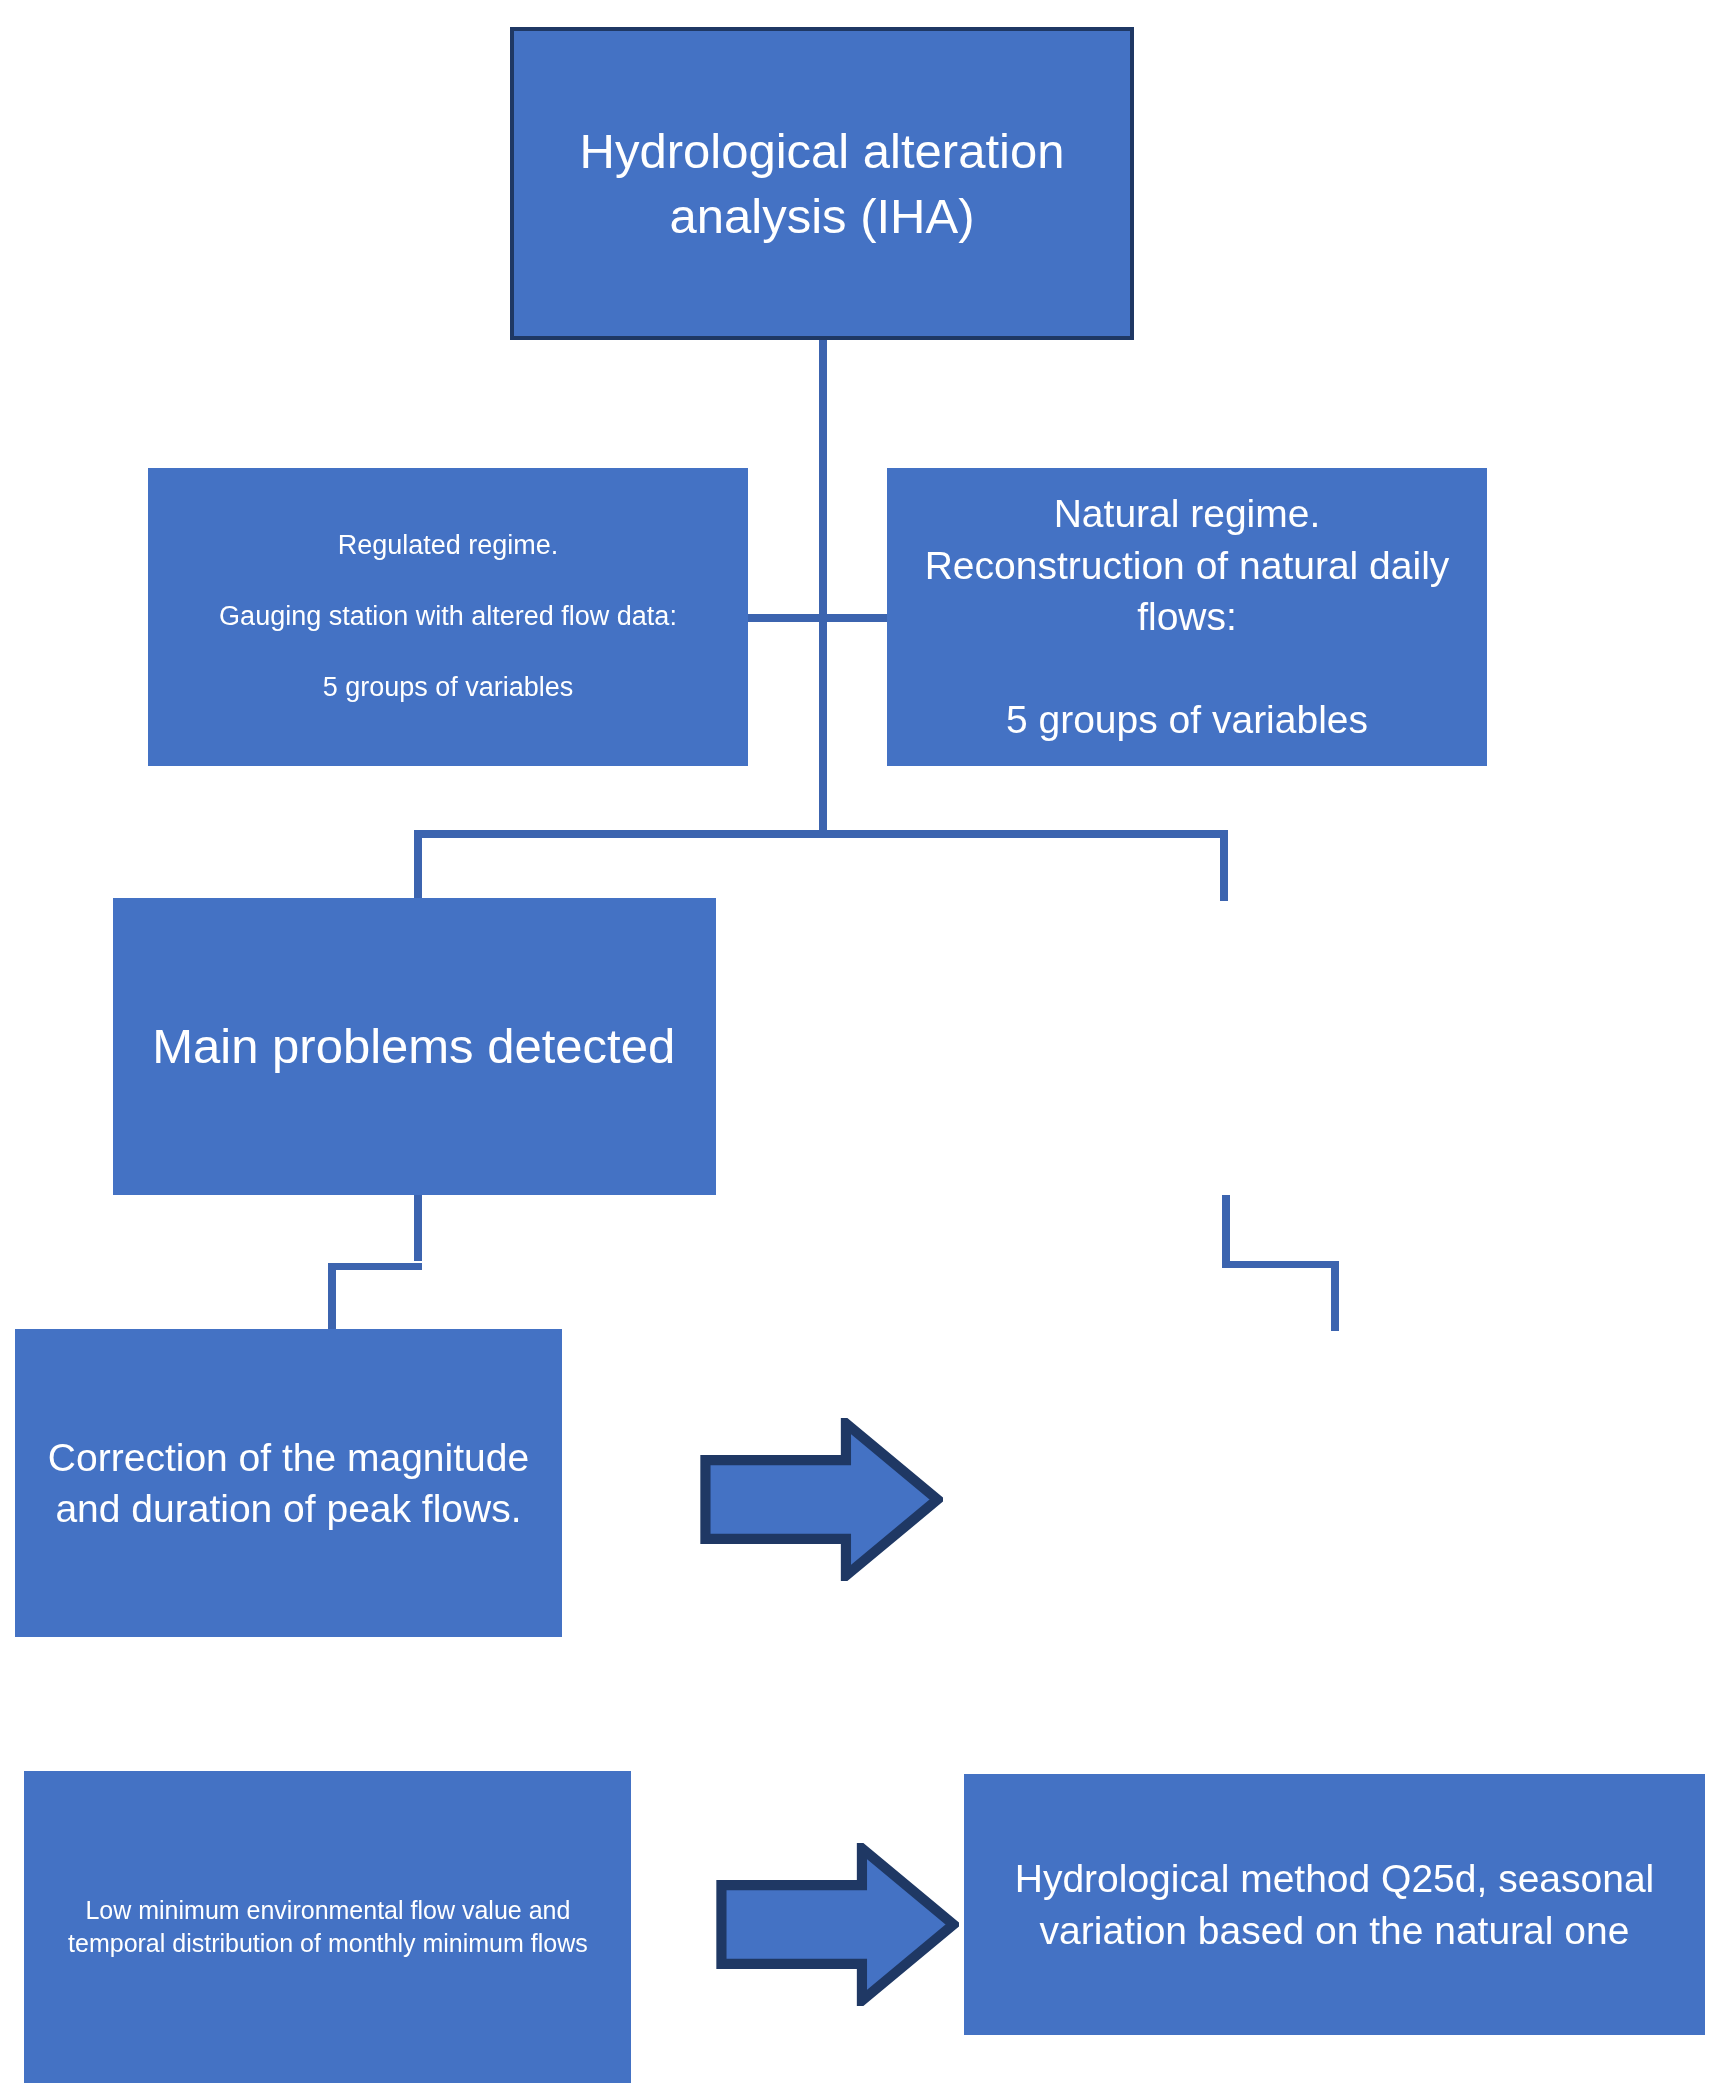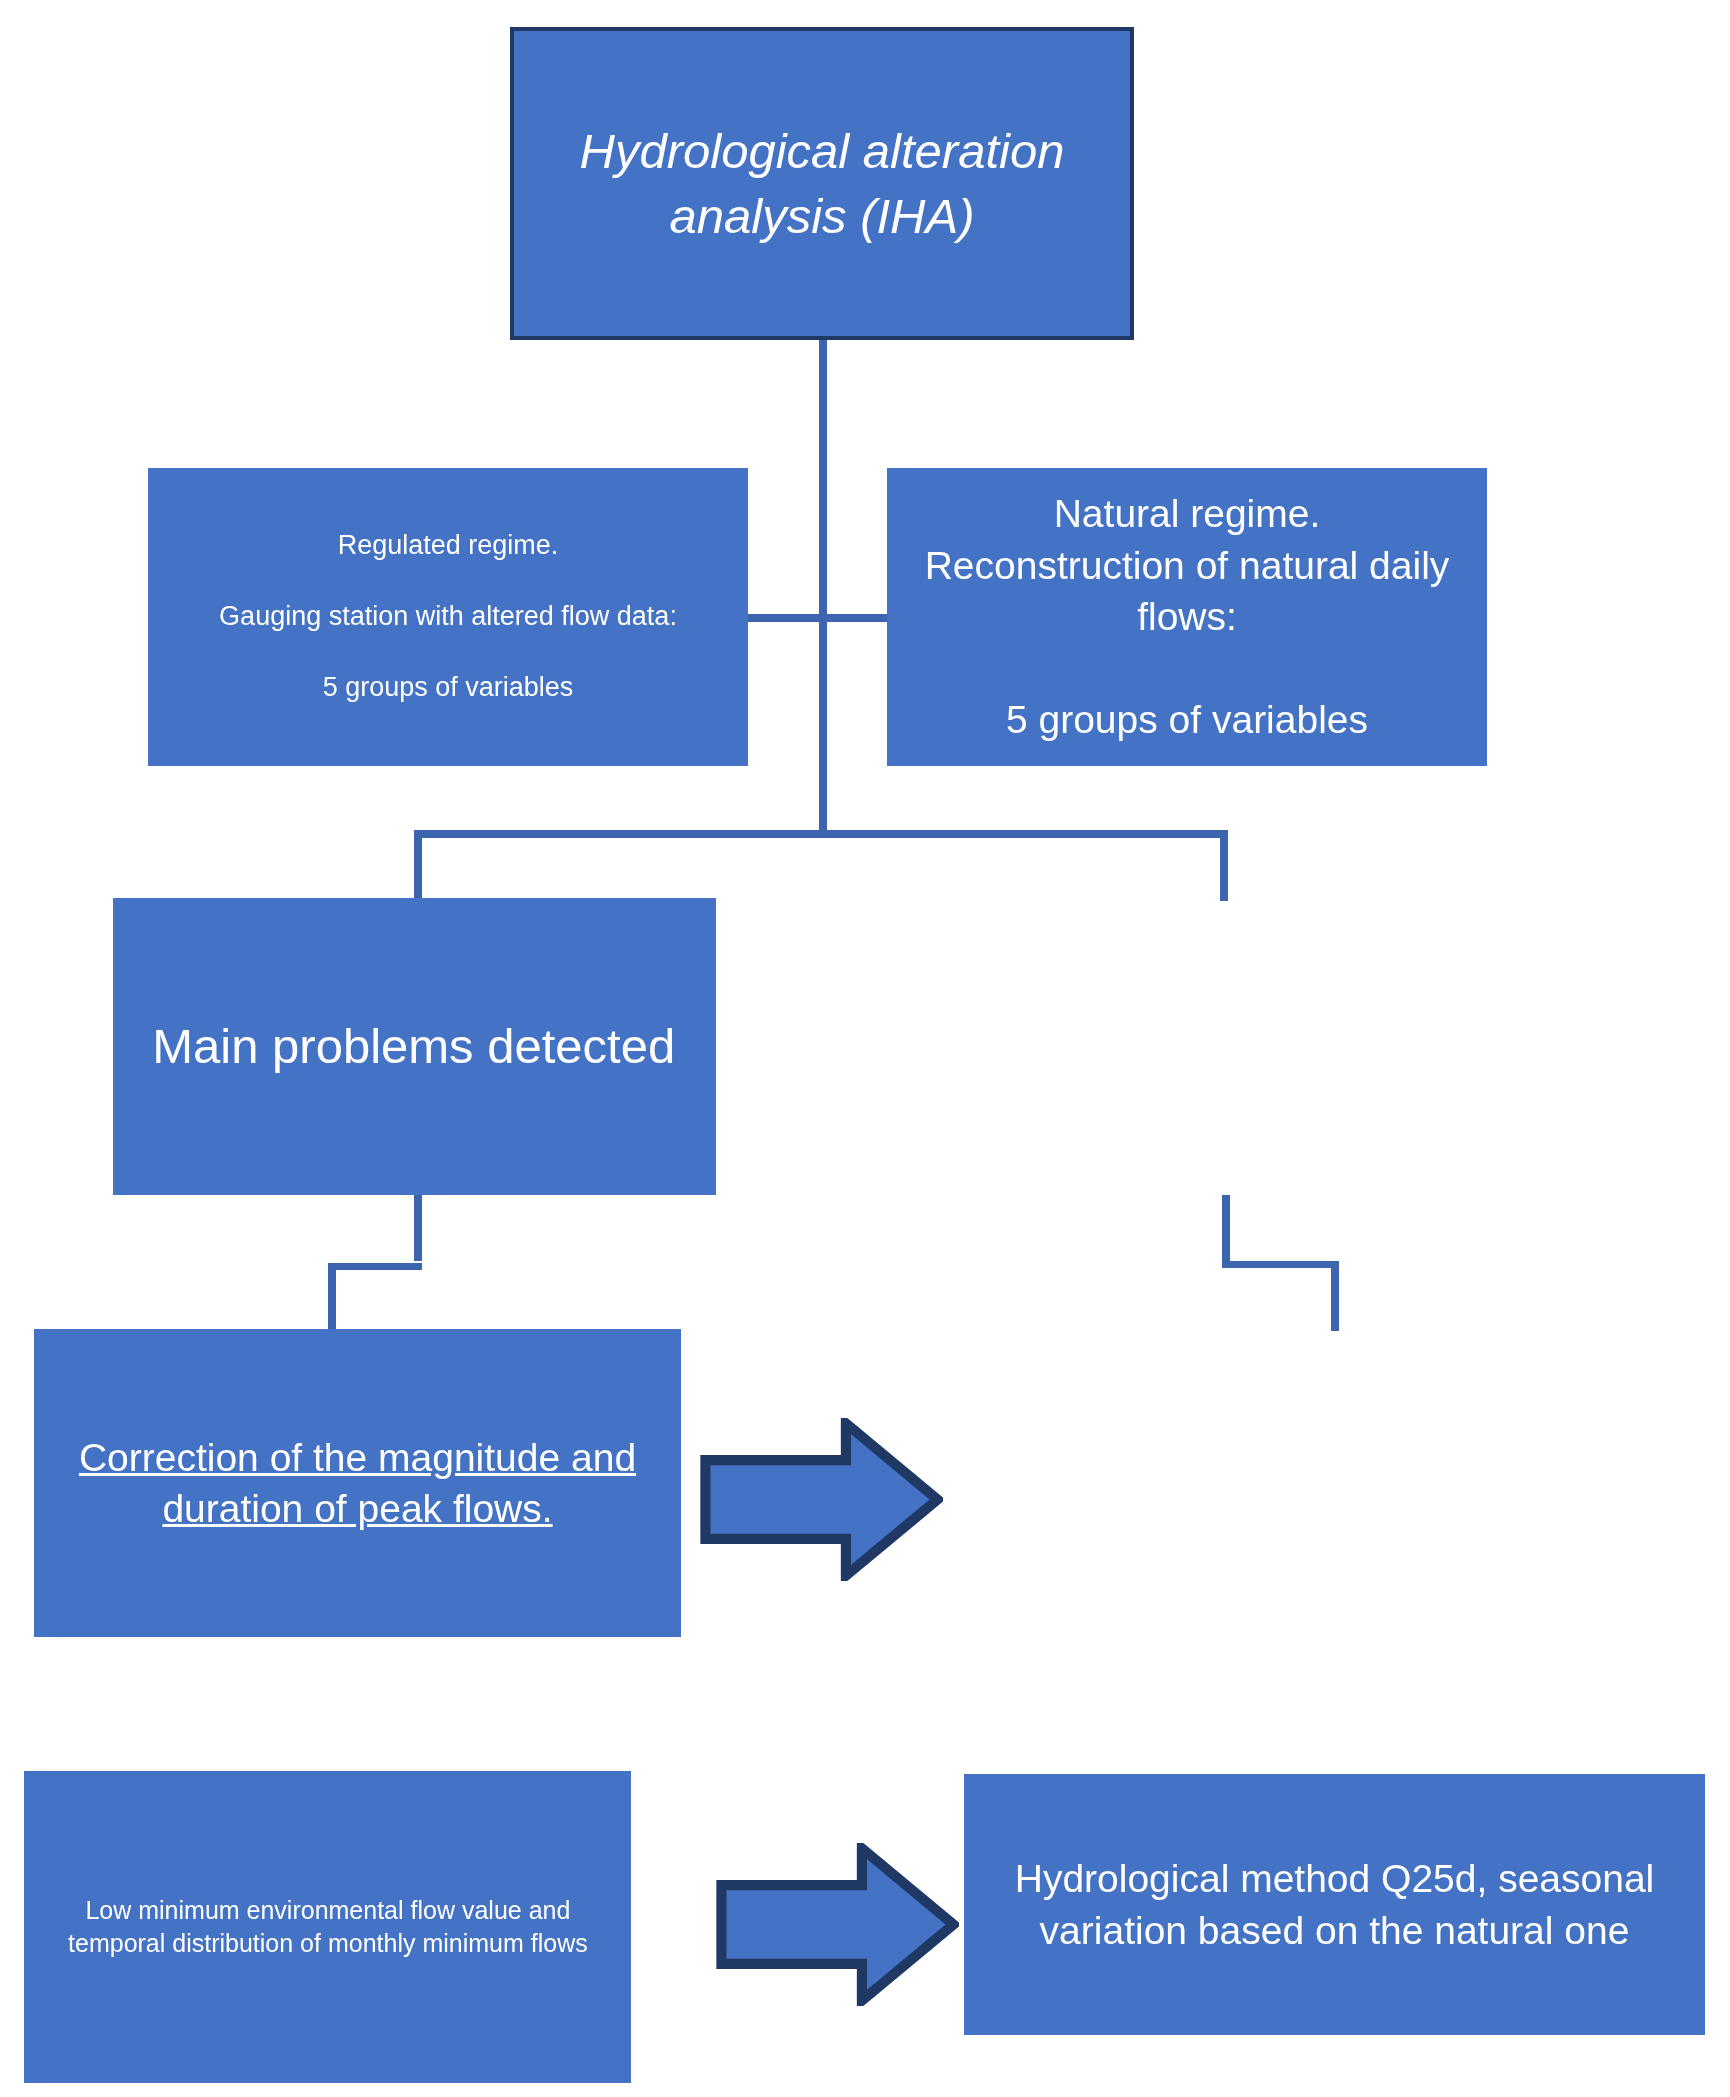--- a/index.html
+++ b/index.html
@@ -36,26 +36,26 @@
   .connector {
     position: absolute;
     background: #3C64AF;
   }
   .arrow {
     position: absolute;
   }
   .arrow svg { display: block; width: 100%; height: 100%; }
 
   
-  #box-root      { left: 510px;  top: 27px;   width: 624px;  height: 313px; font-size: 49px; font-style: italic; }
+  #box-root      { left: 510px;  top: 27px;   width: 624px;  height: 313px; font-size: 49px; }
   #box-regulated { left: 148px;  top: 468px;  width: 600px;  height: 298px; font-size: 27px; }
   #box-natural   { left: 887px; top: 468px;  width: 600px;  height: 298px; font-size: 39px; }
   #box-problems  { left: 113px;  top: 898px; width: 603px;  height: 297px; font-size: 49px; padding-left: 8px; }
   #box-solutions { left: 913px; top: 898px; width: 603px;  height: 297px; font-size: 49px; }
-  #box-peak      { left: 34px;   top: 1329px; width: 647px;  height: 308px; font-size: 39px; text-decoration: underline; }
+  #box-peak      { left: 15px;   top: 1329px; width: 547px;  height: 308px; font-size: 39px; }
   #box-hydraulic { left: 964px; top: 1329px; width: 741px; height: 369px; font-size: 39px; }
   #box-lowmin    { left: 24.4px;   top: 1771px; width: 607px;  height: 312px; font-size: 25px; }
   #box-q25d      { left: 964px; top: 1774px; width: 741px; height: 261px; font-size: 39px; }
 </style>
 </head>
 <body>
 
 <div id="canvas">
 
   <div class="connector" style="left:819px; top:339px; width:7.5px; height:292px;"></div>

